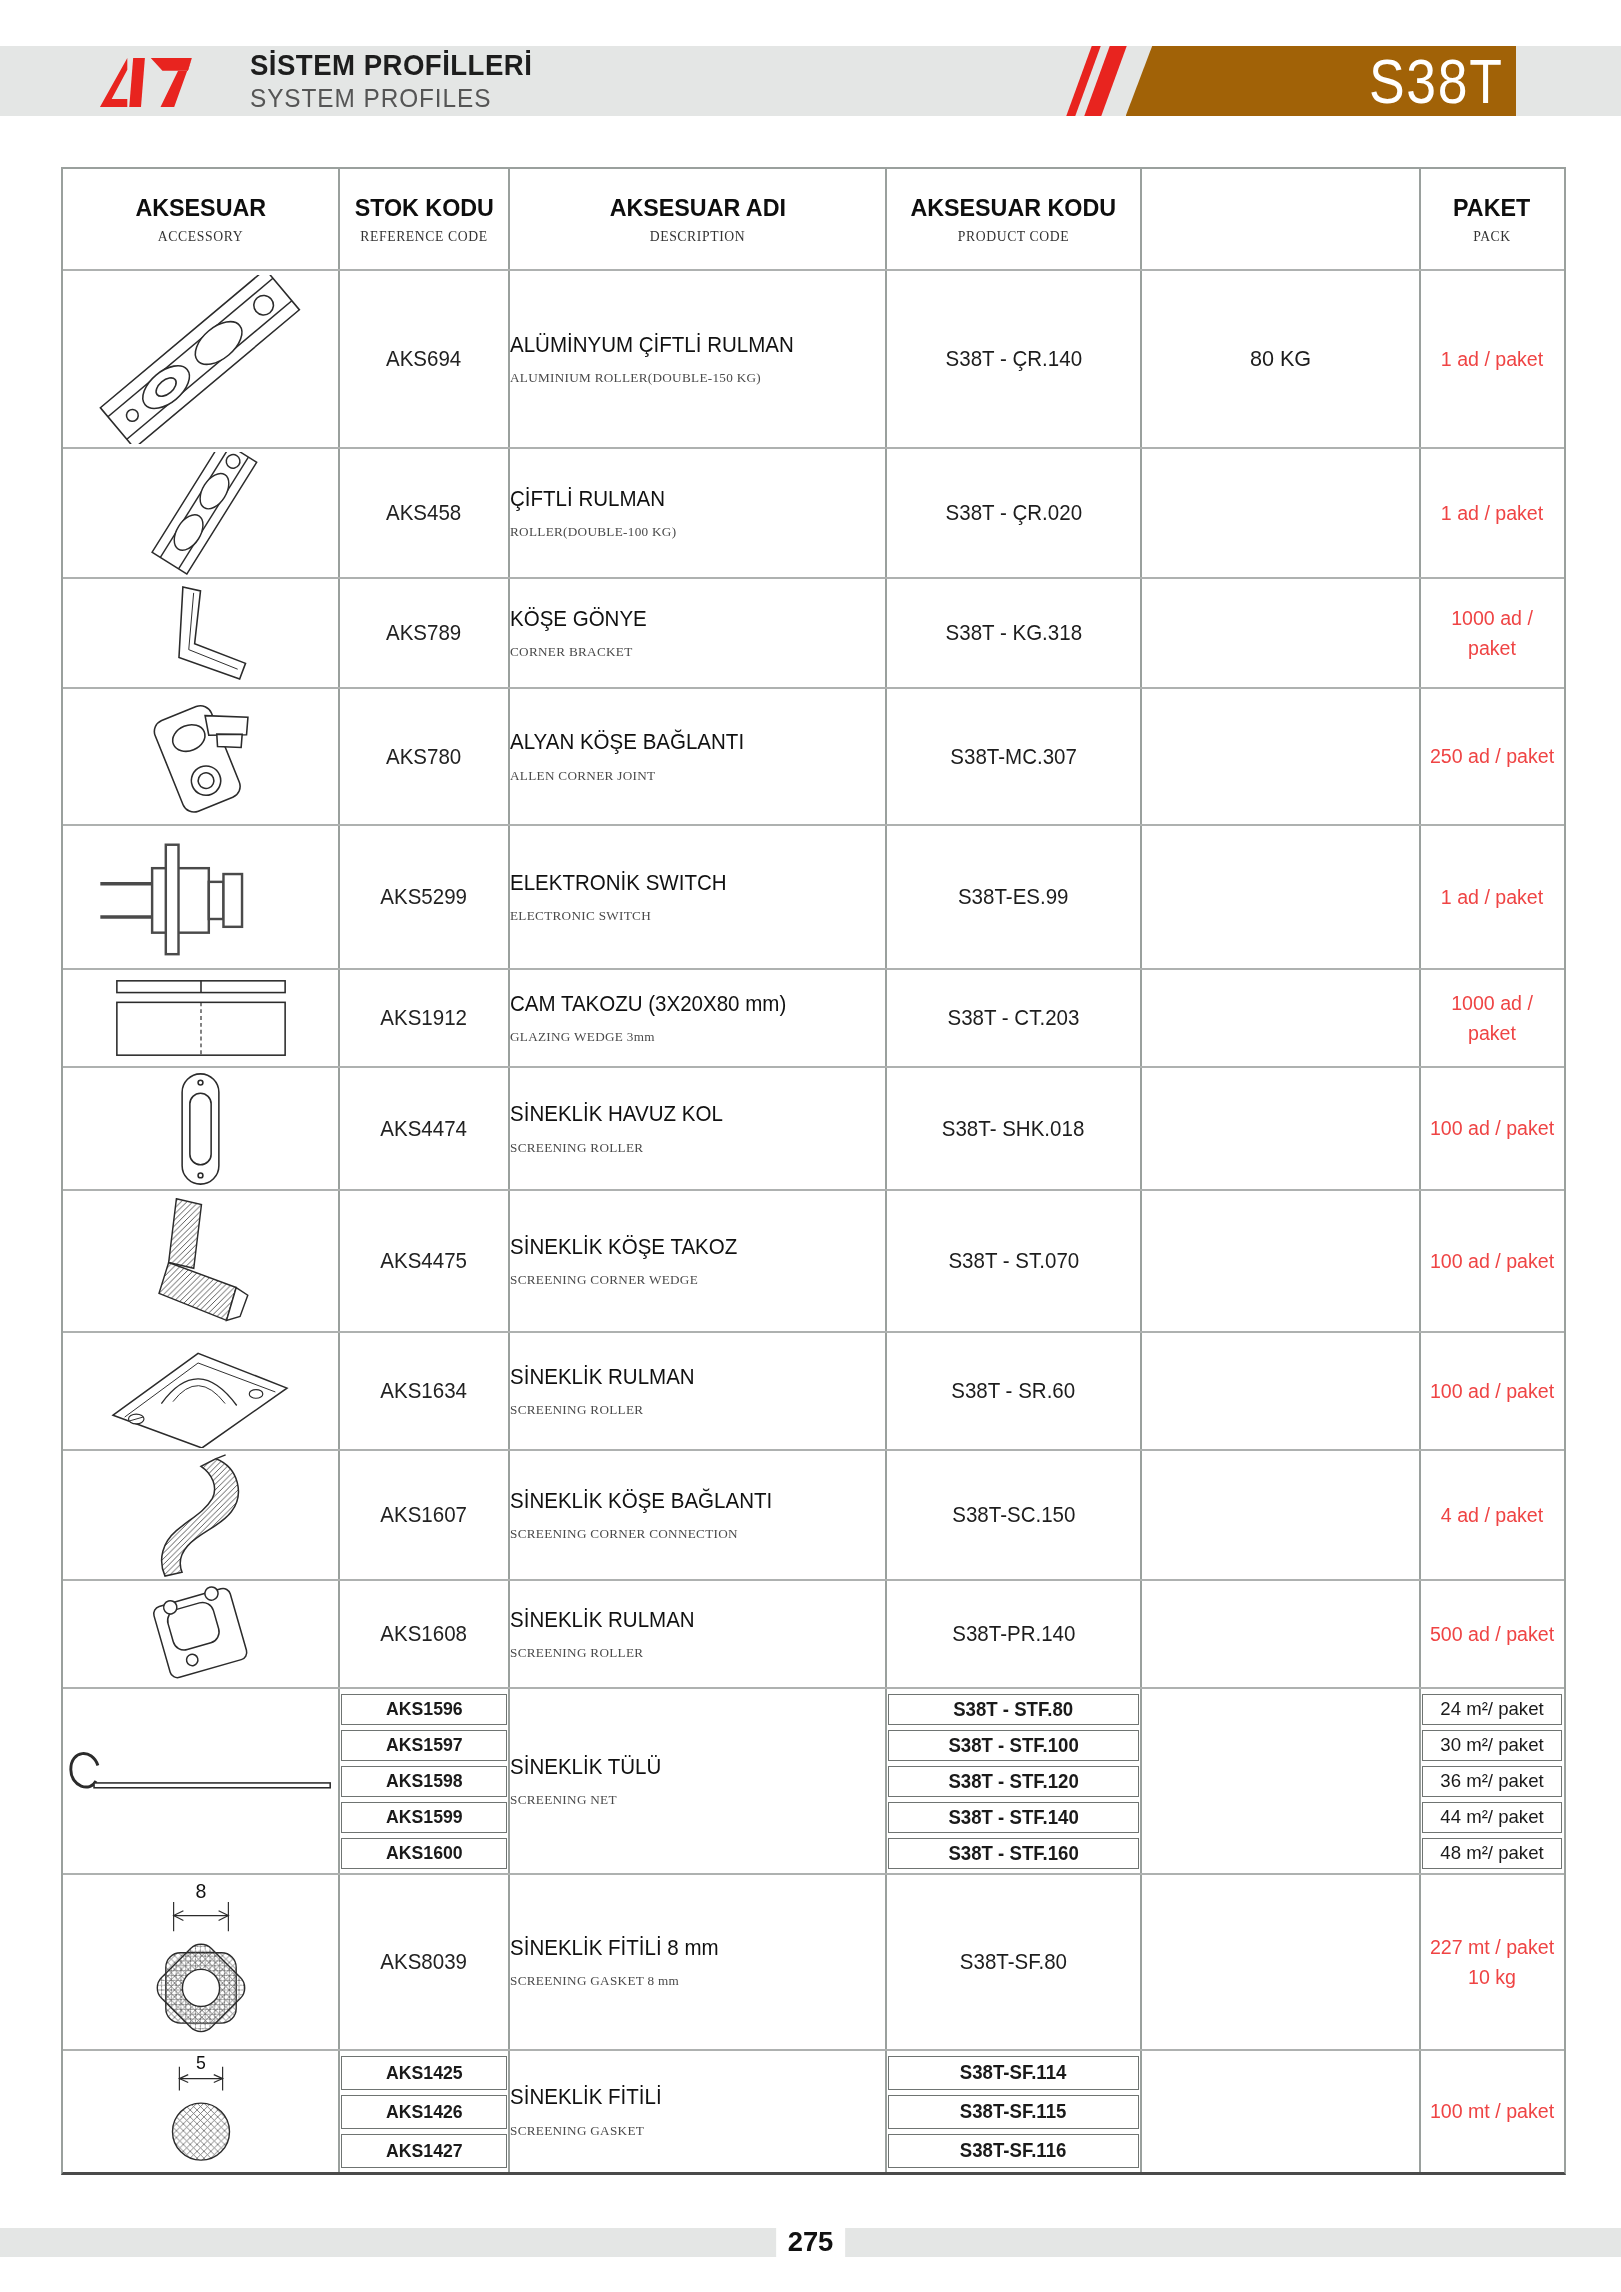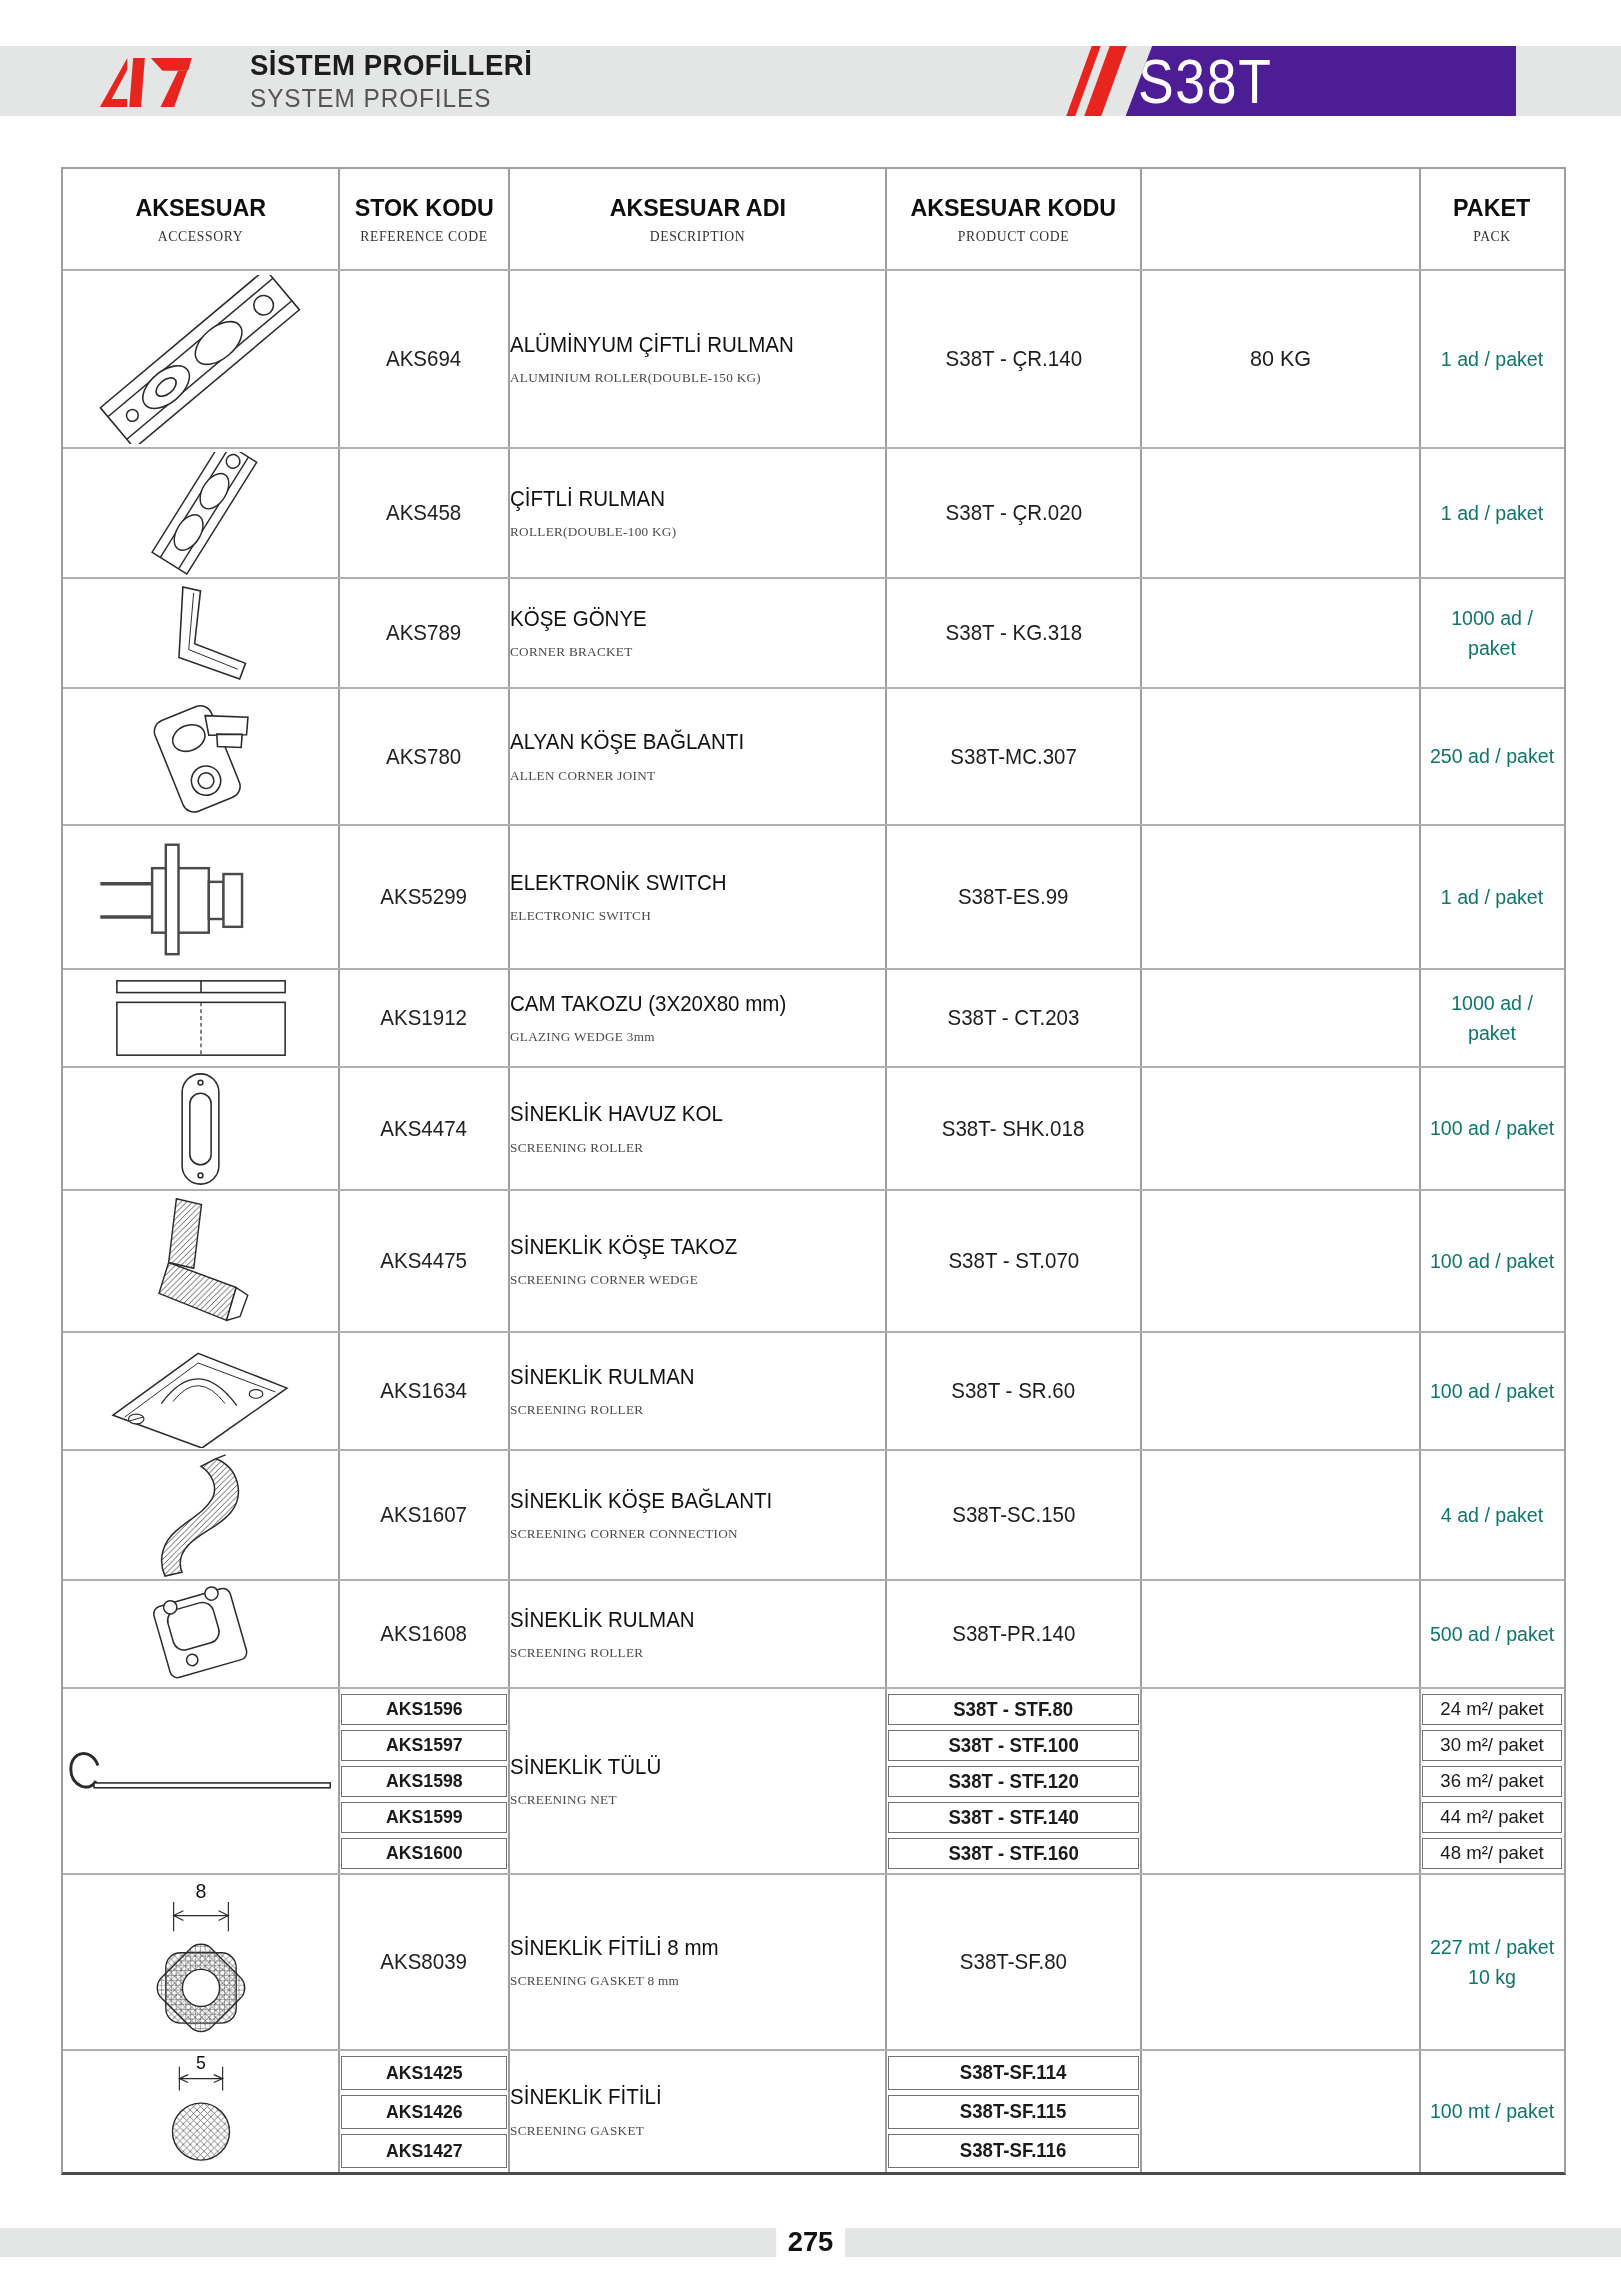--- a/index.html
+++ b/index.html
@@ -17,23 +17,23 @@
   }
   .brand-wrap { display:flex; align-items:center; margin-left:98px; }
   .brand-text { margin-left:25px; }
   .brand-title { font-size:30px; font-weight:bold; color:#1d1d1d; letter-spacing:0.5px; transform:scaleX(0.92); transform-origin:left; }
   .brand-sub { font-size:26.5px; color:#555; letter-spacing:1px; margin-top:1px; transform:scaleX(0.92); transform-origin:left; }
 
   .banner { position:absolute; left:1057px; top:0; width:459px; height:70px; display:flex; align-items:stretch; }
   .stripe1 { width:8.8px;  background:#e8241f; transform:skewX(-20deg); margin-left:21.6px; }
   .stripe2 { width:16.7px; background:#e8241f; transform:skewX(-20deg); margin-left:9.8px; }
   .banner-main {
-    flex:1; margin-left:11.8px; background:#4c1d95;
+    flex:1; margin-left:11.8px; background:#a16207;
     clip-path:polygon(26.5px 0, 100% 0, 100% 100%, 0 100%);
-    display:flex; align-items:center; justify-content:flex-start;
+    display:flex; align-items:center; justify-content:flex-end;
   }
   .banner-code { color:#fff; font-size:63px; letter-spacing:2px; transform:scaleX(0.85); }
 
   
   .acc-table {
     position:absolute; left:61px; top:167px; width:1505px;
     border:2px solid #9aa09d; border-bottom:3.9px solid #4a4a4a; background:#fff;
   }
   .trow {
     display:grid; grid-template-columns:277px 170px 377px 255px 279px 142px;
@@ -52,21 +52,21 @@
   .h-tr { font-size:24.5px; font-weight:bold; color:#0e0e0e; letter-spacing:0; transform:scaleX(0.95); }
   .h-en { font-size:13.7px; font-family:Liberation Serif, serif; color:#333; margin-top:7px; letter-spacing:0.6px; }
 
   
   .stok  { font-size:21.6px; color:#222; transform:scaleX(0.95); }
   .c-name { align-items:flex-start; text-align:left; }
   .name-tr { font-size:21.6px; color:#111; transform:scaleX(0.95); transform-origin:left; }
   .name-en { font-size:13.2px; font-family:"Liberation Serif", serif; color:#4a4a4a; margin-top:12.7px; letter-spacing:0.3px; }
   .code  { font-size:21.6px; color:#1d1d1d; transform:scaleX(0.95); }
   .note  { font-size:21.6px; color:#1d1d1d; }
-  .pack  { font-size:19.6px; color:#0f766e; line-height:1.55; padding:0 3.9px; }
+  .pack  { font-size:19.6px; color:#ef4444; line-height:1.55; padding:0 3.9px; }
 
   
   .subs { width:100%; height:100%; display:flex; flex-direction:column; padding:2px 0; }
   .sub  {
     flex:1; margin:2.5px 1px; border:1.5px solid #6f7472;
     display:flex; align-items:center; justify-content:center; background:#fff;
   }
   .sub-stok { font-size:18.6px; font-weight:bold; transform:scaleX(0.95); }
   .sub-code { font-size:19.6px; font-weight:bold; transform:scaleX(0.95); }
   .sub-pack { font-size:18.6px; }

